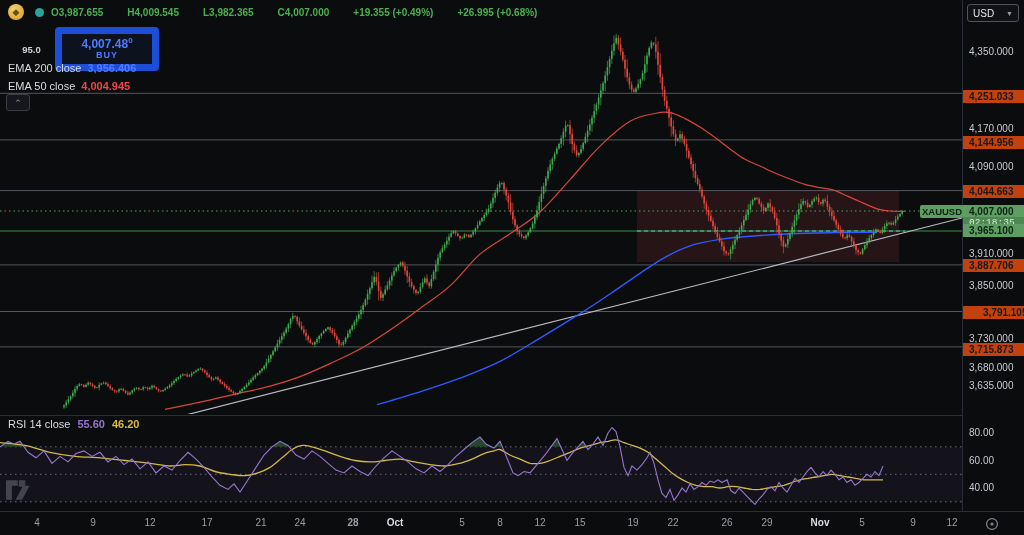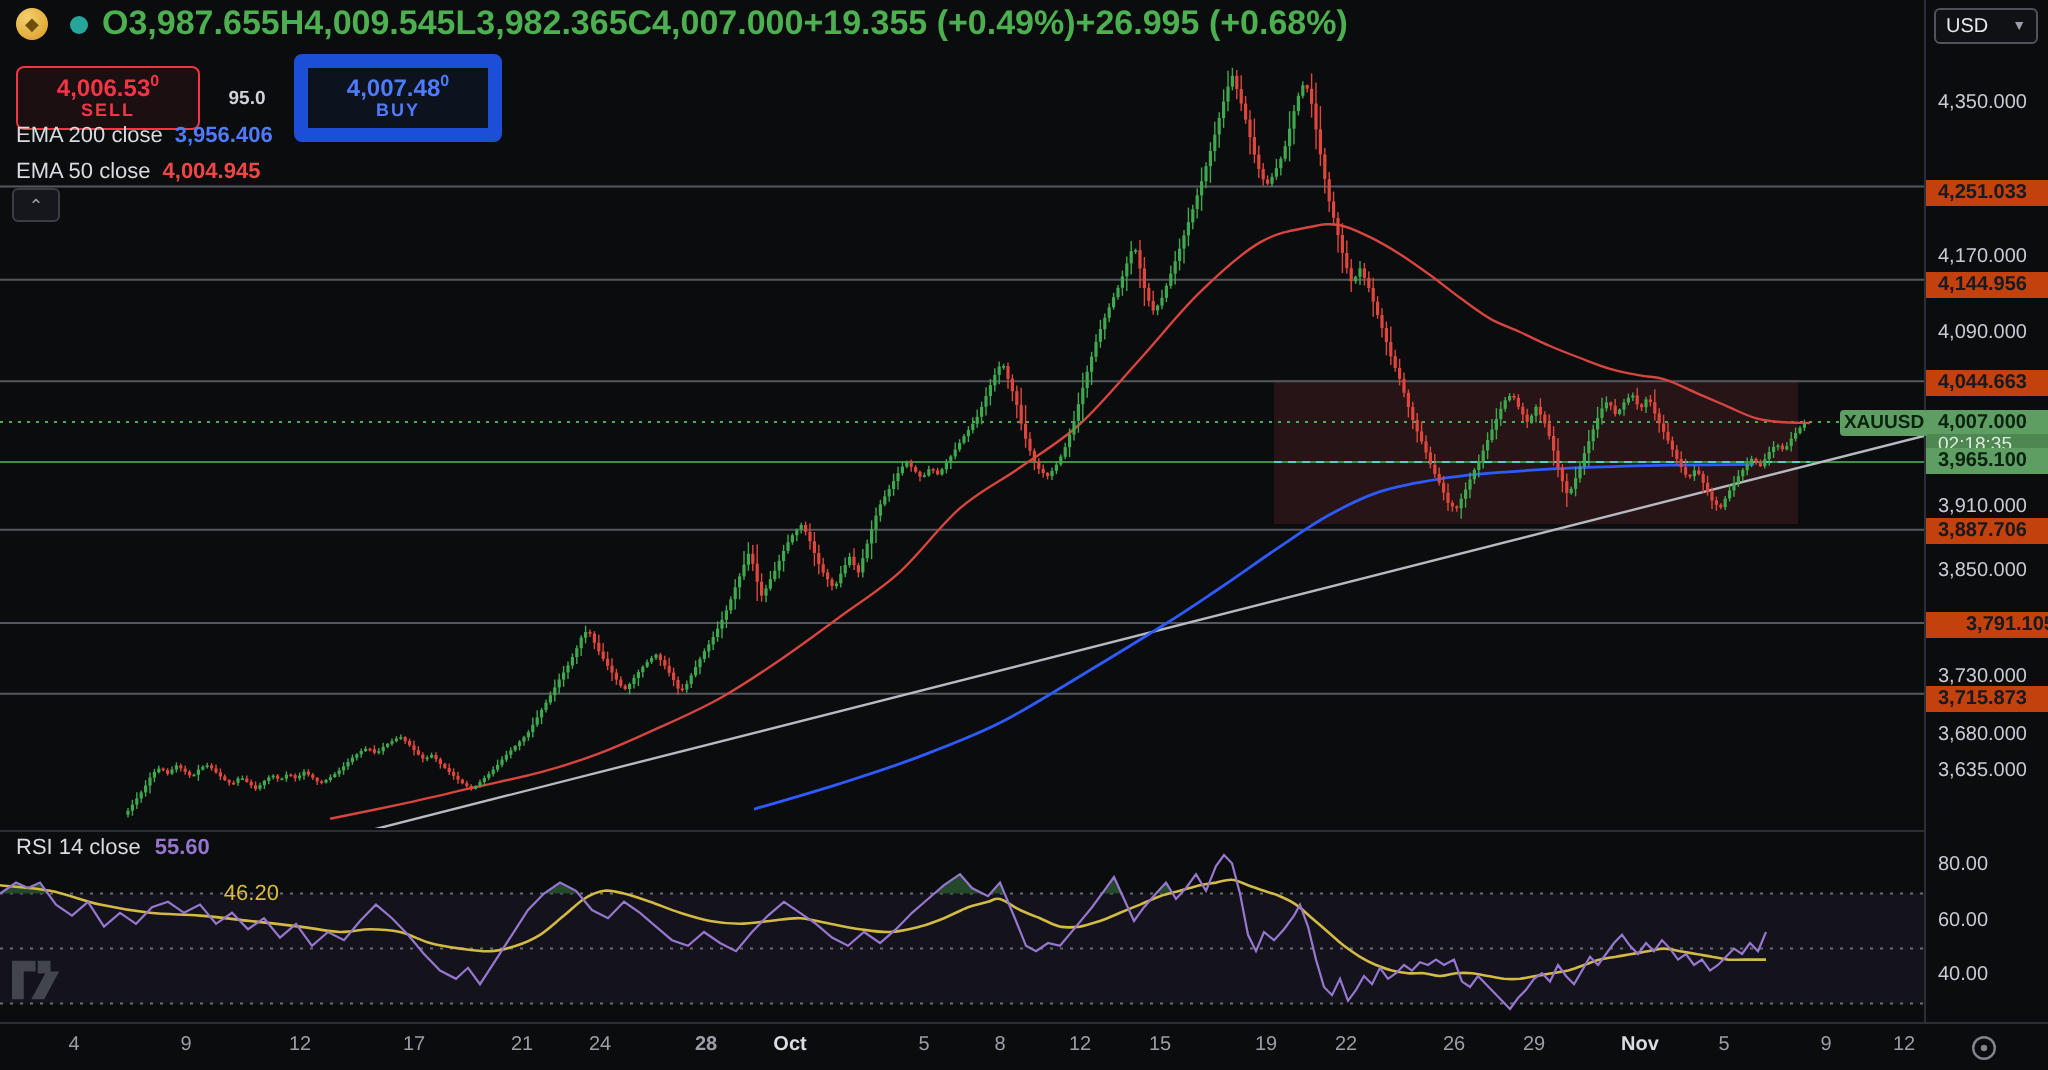--- a/index.html
+++ b/index.html
@@ -10,41 +10,41 @@
   #rsi-pane{top:415px;width:962px;height:96px;border-top:1px solid #2a2e39;}
   #price-axis{position:absolute;left:962px;top:0;width:62px;height:511px;border-left:1px solid #2a2e39;background:#0b0c0e;}
   #time-axis{position:absolute;left:0;top:511px;width:1024px;height:24px;border-top:1px solid #2a2e39;background:#0b0c0e;}
   svg{position:absolute;left:0;top:0;display:block;}
   
   #header{position:absolute;left:8px;top:3px;height:18px;display:flex;align-items:center;gap:7px;z-index:40;}
   #logo{width:16px;height:16px;border-radius:50%;background:radial-gradient(circle at 35% 30%,#f3cf6d,#d99b26);
         display:flex;align-items:center;justify-content:center;font-size:9px;color:#6d4e0a;}
   #symbol-title{font-size:13px;font-weight:700;color:#eceef2;letter-spacing:.1px;}
   #feed-dot{width:9px;height:9px;border-radius:50%;background:#26a69a;margin-left:4px;}
-  #ohlc{font-size:17px;color:#4caf50;display:flex;gap:0;white-space:nowrap;font-weight:600;}
+  #ohlc{font-size:10px;color:#4caf50;display:flex;gap:24px;white-space:nowrap;font-weight:600;}
   
   #trade{position:absolute;left:8px;top:27px;display:flex;align-items:center;z-index:40;}
   .tbtn{width:90px;height:30px;border-radius:4px;display:flex;flex-direction:column;align-items:center;justify-content:center;cursor:pointer;line-height:1.05;}
   #sell-btn{border:1px solid #f23645;color:#f23645;background:rgba(242,54,69,.07);}
   #buy-btn{border:7px solid #1d4ed8;color:#4f7bff;background:rgba(41,98,255,.07);}
   .tprice{font-size:12px;font-weight:700;}
   .tprice sup{font-size:8px;}
   .tlabel{font-size:9px;letter-spacing:1px;font-weight:700;}
   #spread{width:47px;text-align:center;font-size:9.5px;color:#cfd2d9;font-weight:700;}
   
   .legend-row{position:absolute;left:8px;z-index:40;font-size:11px;color:#d8dbe0;display:flex;gap:6px;white-space:nowrap;}
   #ema200-row{top:62px;}
   #ema50-row{top:80px;}
   .v-blue{color:#4f7bff;font-weight:600;}
   .v-red{color:#ef4646;font-weight:600;}
   #collapse-btn{position:absolute;left:6px;top:94px;width:22px;height:15px;border:1px solid #3a3d46;border-radius:3px;
      background:#15171c;color:#9b9ea6;font-size:9px;display:flex;align-items:center;justify-content:center;z-index:40;cursor:pointer;}
   #rsi-legend{position:absolute;left:8px;top:2px;font-size:11px;color:#d8dbe0;display:flex;gap:7px;z-index:40;}
   .v-purple{color:#9575cd;font-weight:600;}
-  .v-yellow{color:#d9bb3f;font-weight:400;margin-top:23px;}
+  .v-yellow{color:#d9bb3f;font-weight:700;}
   
   .axlab{position:absolute;left:0;width:62px;font-size:10px;color:#c8cbd3;padding-left:6px;box-sizing:border-box;height:13px;line-height:13px;}
   .axlab.white{background:#c2410c;color:#171a20;font-weight:600;}
   .axlab.green{background:#5f9e63;color:#0a2310;font-weight:600;}
   .axlab.countdown{background:#4e8752;color:#ddecdd;font-weight:400;height:11px;line-height:11px;font-size:9.5px;}
   #usd-select{position:absolute;left:4px;top:4px;width:52px;height:18px;border:1px solid #50535e;border-radius:3px;
      font-size:10px;color:#e6e8ec;display:flex;align-items:center;justify-content:space-between;padding:0 5px;box-sizing:border-box;cursor:pointer;background:#101114;z-index:5;}
   #usd-caret{font-size:7px;color:#9b9ea6;}
   
   #symbol-badge{position:absolute;left:920px;top:205px;width:44px;height:13px;background:#5f9e63;color:#0a2310;
@@ -874,24 +874,20 @@
     <span>O3,987.655</span>
     <span>H4,009.545</span>
     <span>L3,982.365</span>
     <span>C4,007.000</span>
     <span>+19.355 (+0.49%)</span>
     <span>+26.995 (+0.68%)</span>
   </span>
 </div>
 
 <div id="trade">
-  <div class="tbtn" id="sell-btn">
-    <span class="tprice"><span>4,006.53</span><sup>0</sup></span>
-    <span class="tlabel">SELL</span>
-  </div>
   <div id="spread">95.0</div>
   <div class="tbtn" id="buy-btn">
     <span class="tprice"><span>4,007.48</span><sup>0</sup></span>
     <span class="tlabel">BUY</span>
   </div>
 </div>
 
 <div class="legend-row" id="ema200-row">
   <span>EMA 200 close</span>
   <span class="v-blue">3,956.406</span>
@@ -918,21 +914,21 @@
       <div class="axlab white" style="top: 185px;">4,044.663</div>
       <div class="axlab " style="top: 247px;">3,910.000</div>
       <div class="axlab white" style="top: 259px;">3,887.706</div>
       <div class="axlab " style="top: 279px;">3,850.000</div>
       <div class="axlab white" style="top: 306px; padding-left: 20px;">3,791.105</div>
       <div class="axlab " style="top: 332px;">3,730.000</div>
       <div class="axlab white" style="top: 343px;">3,715.873</div>
       <div class="axlab " style="top: 361px;">3,680.000</div>
       <div class="axlab " style="top: 379px;">3,635.000</div>
       <div class="axlab green" style="top: 205px;">4,007.000</div>
-      <div class="axlab green countdown" style="top: 217px;">02:18:35</div>
+      <div class="axlab green countdown" style="top: 217px; font-family: Liberation Mono, monospace;">02:18:35</div>
       <div class="axlab green" style="top: 224px;">3,965.100</div>
       <div class="axlab " style="top: 426px;">80.00</div>
       <div class="axlab " style="top: 454px;">60.00</div>
       <div class="axlab " style="top: 481px;">40.00</div>
     </div>
 </div>
 
 <div id="time-axis">
   <div id="taxis-labels">
       <div class="tlab" style="left: 37px;">4</div>

